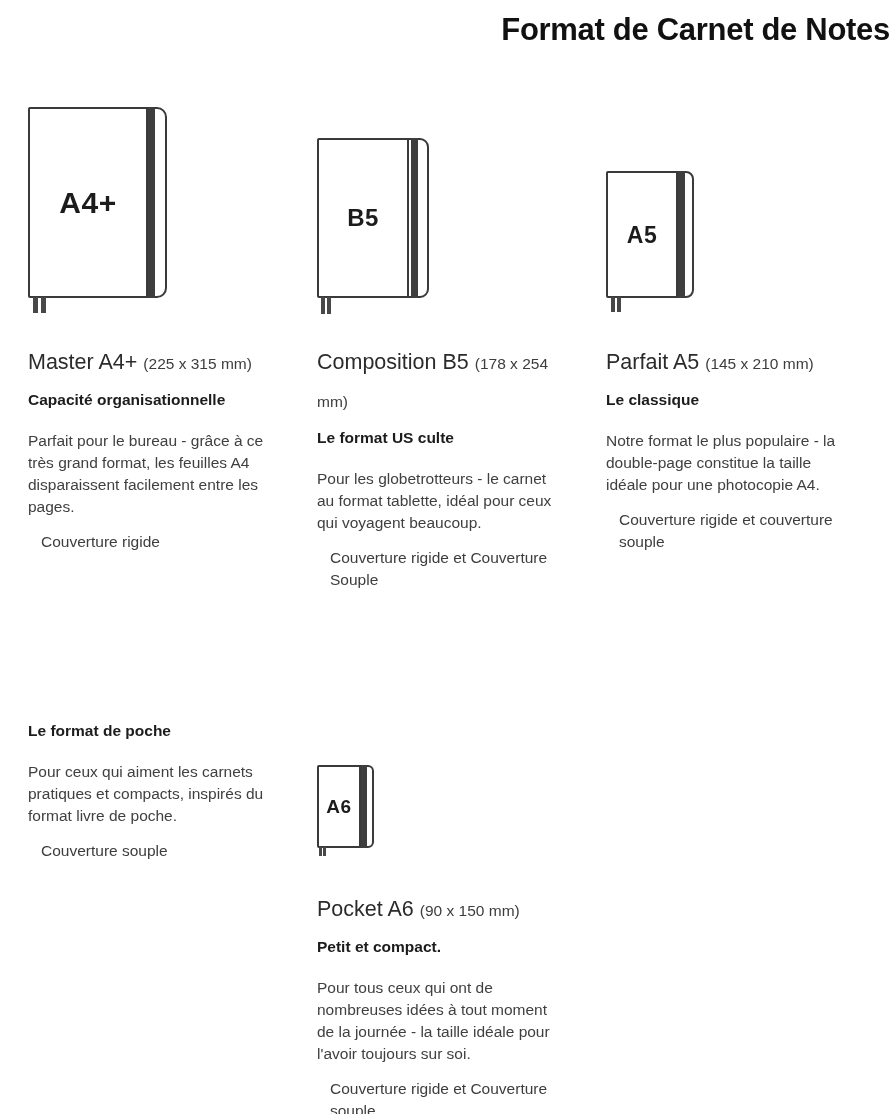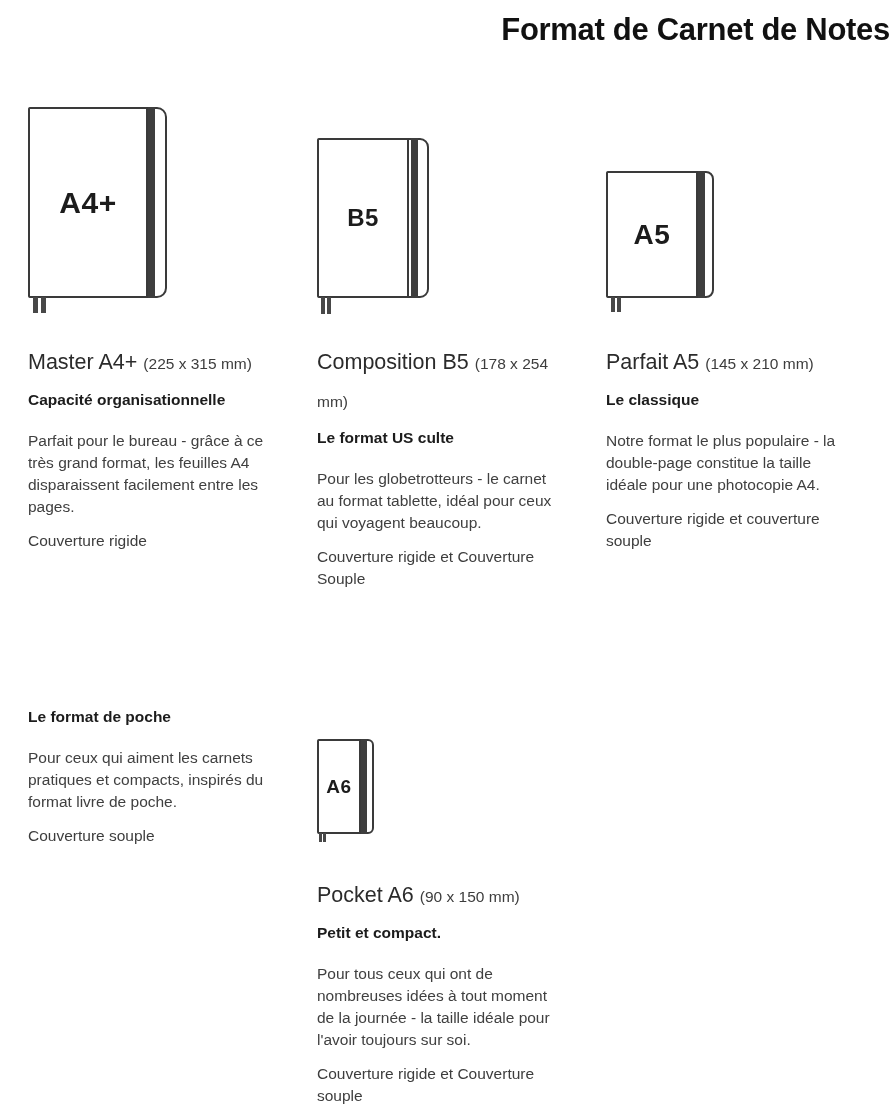--- a/index.html
+++ b/index.html
@@ -69,29 +69,29 @@
   .rib { position: absolute; top: 100%; margin-top: -1px; background: #484848; }
 
   .nb-a4plus { width:139px; height:191px; --cut:19px; --band-r:12px; --band-w:7px; --flap-rad:10px; font-size:30px; }
   .nb-a4plus .r1 { left:5px;  width:5px; height:16px; }
   .nb-a4plus .r2 { left:13px; width:5px; height:16px; }
 
   .nb-b5 { width:112px; height:160px; --cut:20px; --band-r:11px; --band-w:7px; --flap-rad:9px; font-size:24px; }
   .nb-b5 .r1 { left:4px;  width:4px; height:17px; }
   .nb-b5 .r2 { left:10px; width:4px; height:17px; }
 
-  .nb-a5 { width:108px; height:127px; --cut:16px; --band-r:9px; --band-w:7px; --flap-rad:8px; font-size:28px; }
+  .nb-a5 { width:88px; height:127px; --cut:16px; --band-r:9px; --band-w:7px; --flap-rad:8px; font-size:23px; }
   .nb-a5 .r1 { left:5px;  width:4px; height:15px; }
   .nb-a5 .r2 { left:11px; width:4px; height:15px; }
 
   .nb-b6plus { width:70px; height:110px; --cut:14px; --band-r:7px; --band-w:6px; --flap-rad:7px; font-size:21px; }
   .nb-b6plus .r1 { left:3px; width:4px; height:12px; }
   .nb-b6plus .r2 { left:8px; width:4px; height:12px; }
 
-  .nb-a6 { width:57px; height:95px; --cut:13px; --band-r:7px; --band-w:6px; --flap-rad:6px; font-size:19px; }
+  .nb-a6 { width:57px; height:83px; --cut:13px; --band-r:7px; --band-w:6px; --flap-rad:6px; font-size:19px; }
   .nb-a6 .r1 { left:2px; width:3px; height:9px; }
   .nb-a6 .r2 { left:6px; width:3px; height:9px; }
 
   
   .card-title {
     margin: 0 0 8px 0;
     max-width: 248px;
     font-size: 21.5px;
     line-height: 37px;
     font-weight: 400;
@@ -107,21 +107,21 @@
     color: #1c1c1c;
   }
   .desc {
     margin: 0 0 12px 0;
     max-width: 248px;
     font-size: 15.5px;
     line-height: 22px;
     color: #404040;
   }
   .covers {
-    margin: 0;
+    margin: 13px;
     max-width: 248px;
     font-size: 15.5px;
     line-height: 22px;
     color: #3d3d3d;
   }
 </style>
 </head>
 <body>
 
 <div class="page">

